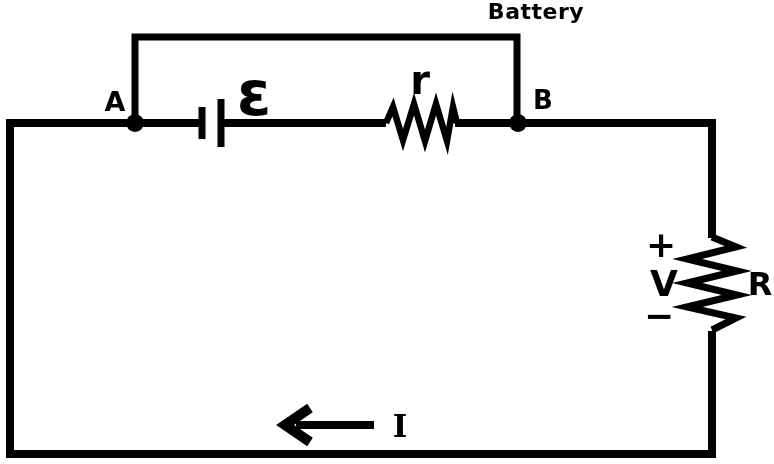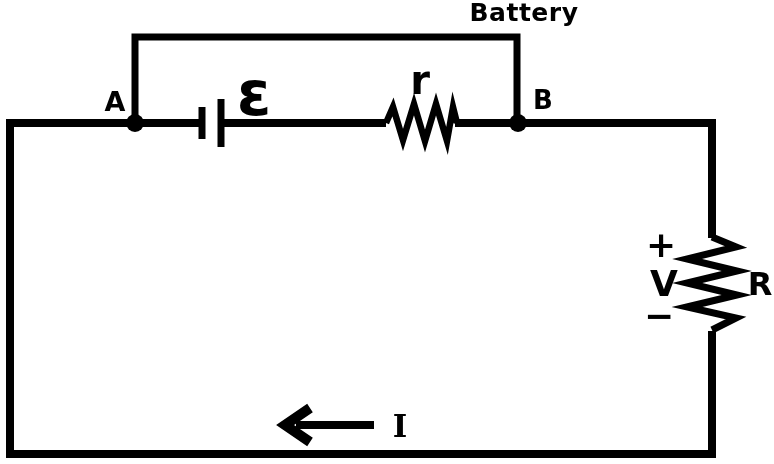--- a/index.html
+++ b/index.html
@@ -16,21 +16,21 @@
   .canvas svg { position: absolute; left: 0; top: 0; }
   .label {
     position: absolute;
     transform: translate(-50%, -50%);
     font-weight: bold;
     line-height: 1;
     white-space: nowrap;
     color: var(--line);
     user-select: none;
   }
-  .lbl-battery { left: 524px; top: 12px;  font-size: 25px; letter-spacing: 0.5px; }
+  .lbl-battery { left: 536px; top: 12px;  font-size: 22px; letter-spacing: 0.5px; }
   .lbl-a       { left: 115px; top: 101px; font-size: 27px; }
   .lbl-b       { left: 543px; top: 100px; font-size: 26px; }
   .lbl-emf     { left: 254px; top: 98px;  font-size: 62px; transform: translate(-50%, -56%); }
   .lbl-r       { left: 420px; top: 80px;  font-size: 40px; }
   .lbl-plus    { left: 661px; top: 245px; font-size: 36px; }
   .lbl-v       { left: 664px; top: 284px; font-size: 36px; }
   .lbl-minus   { left: 659px; top: 316px; font-size: 36px; }
   .lbl-R       { left: 760px; top: 284px; font-size: 32px; }
   .lbl-i       { left: 400px; top: 426px; font-size: 31px; font-family: "DejaVu Serif", serif; }
 </style>

